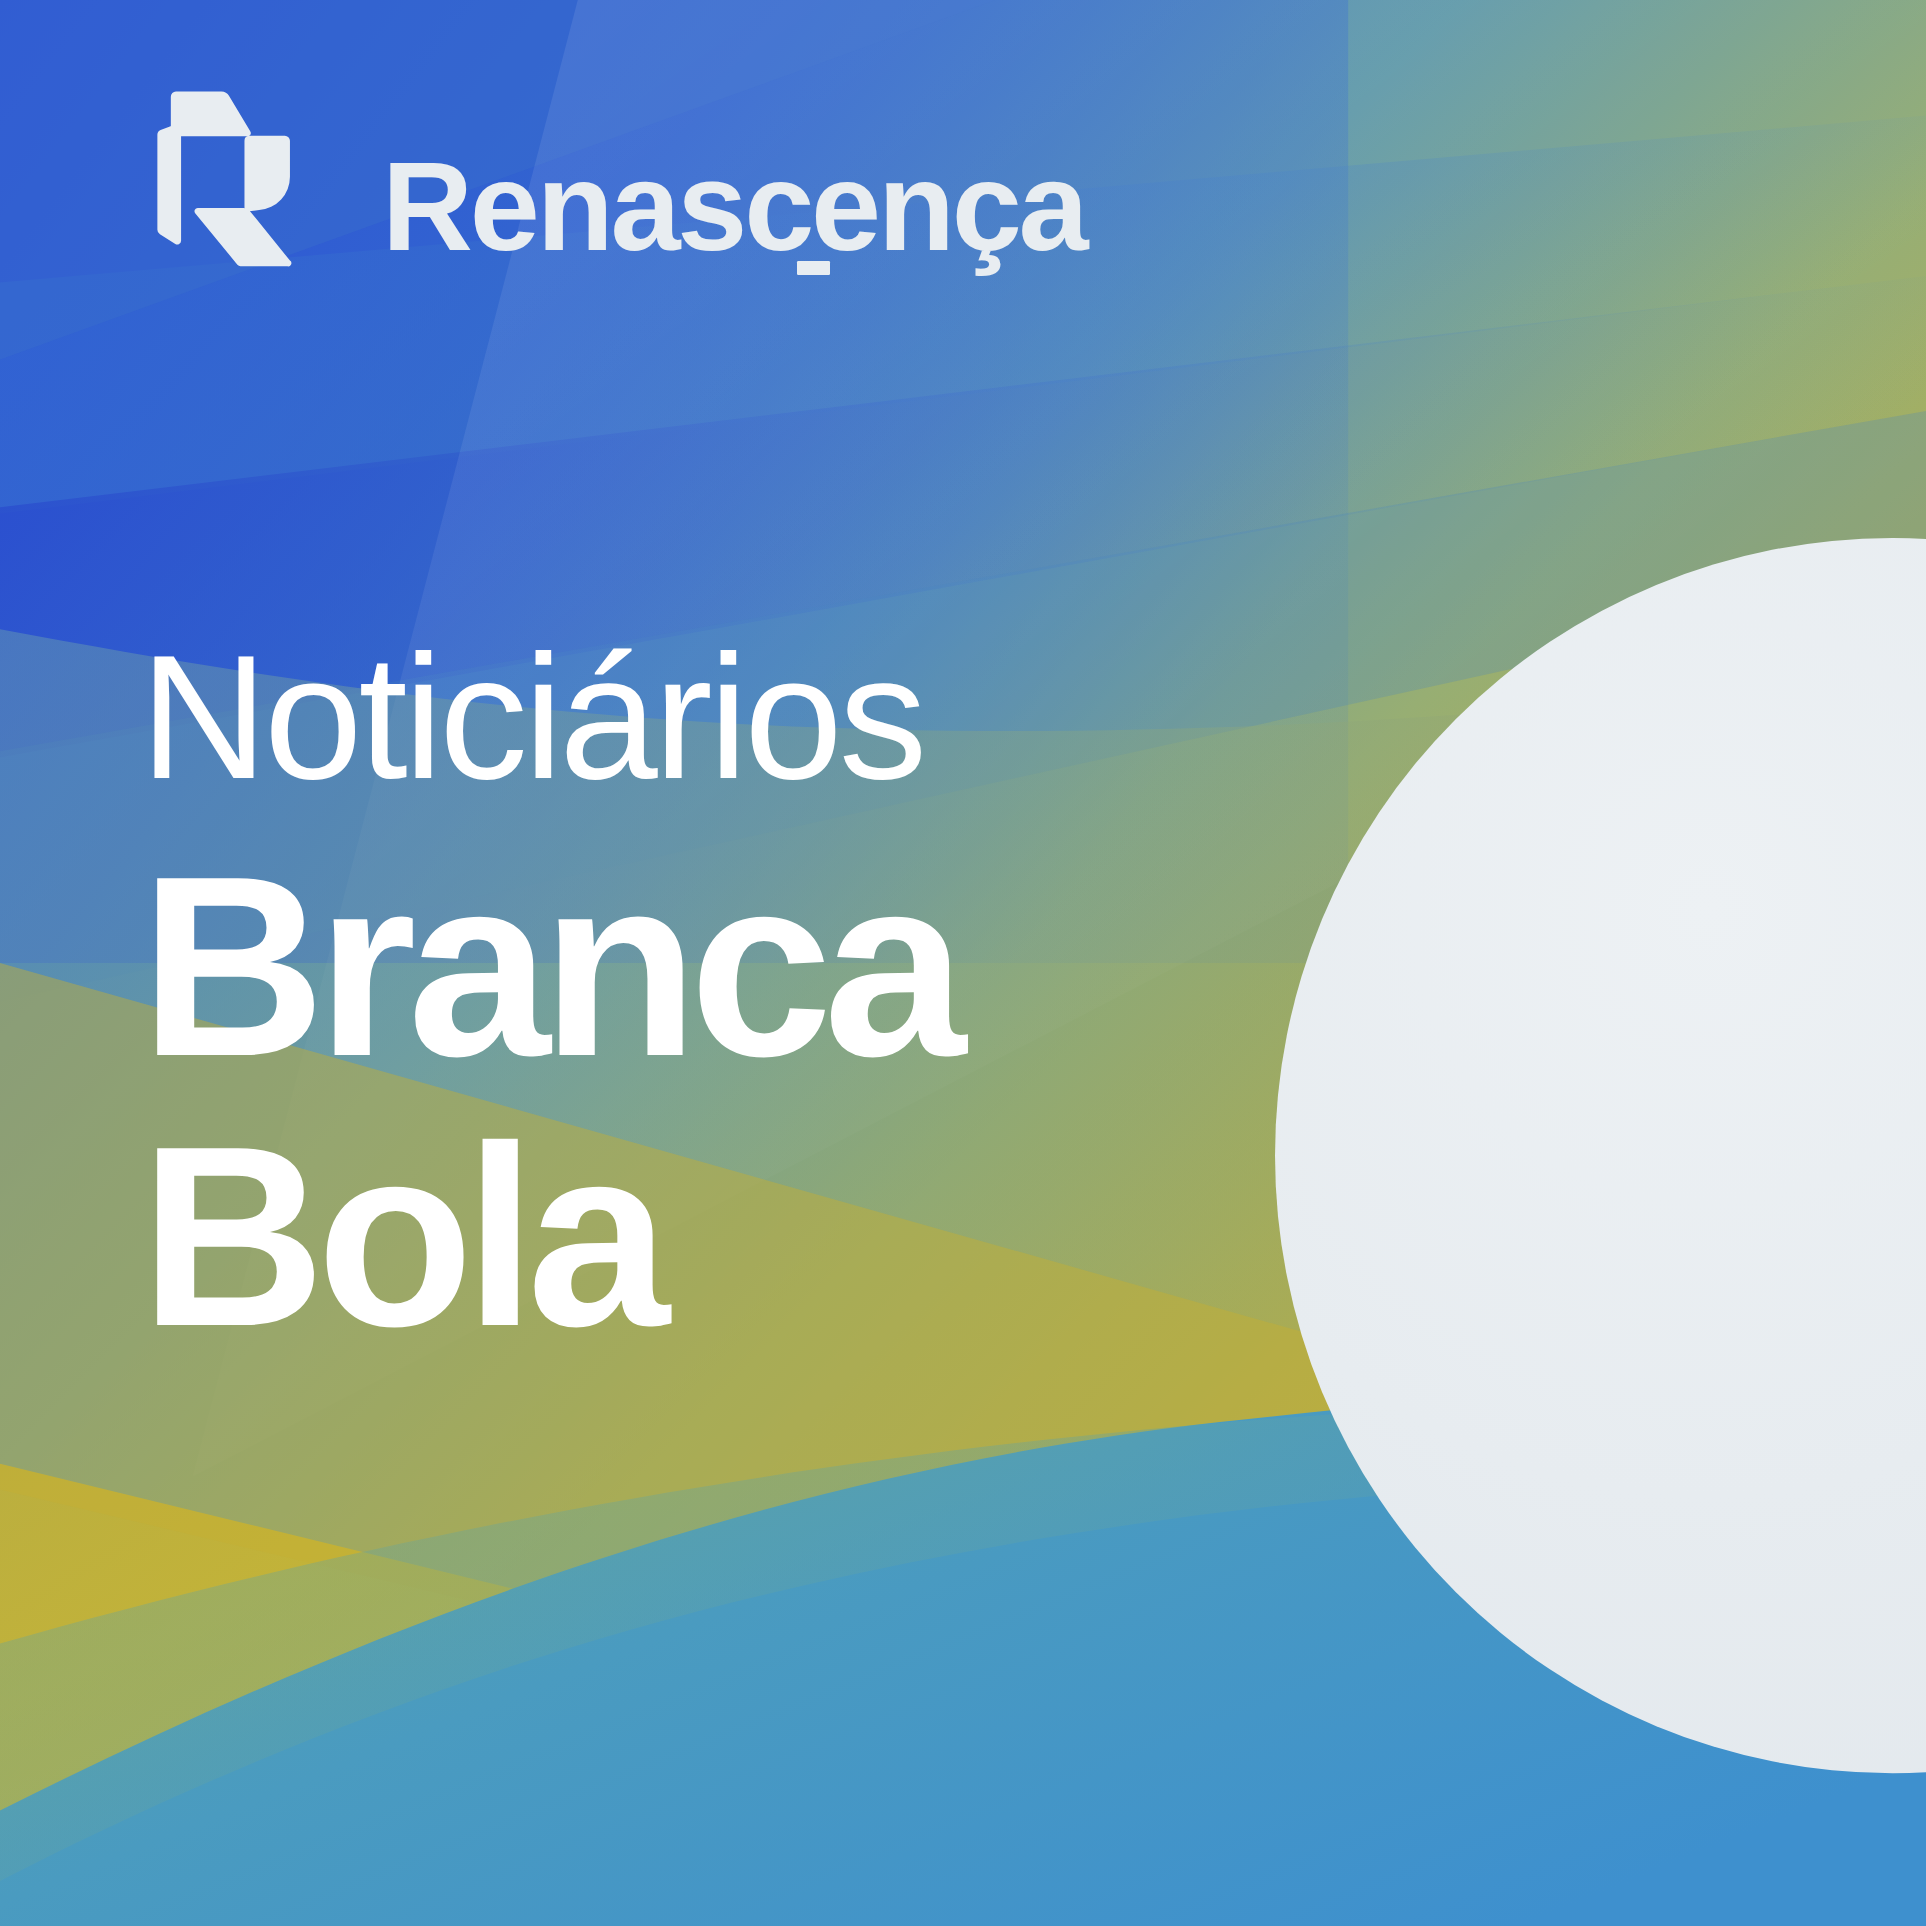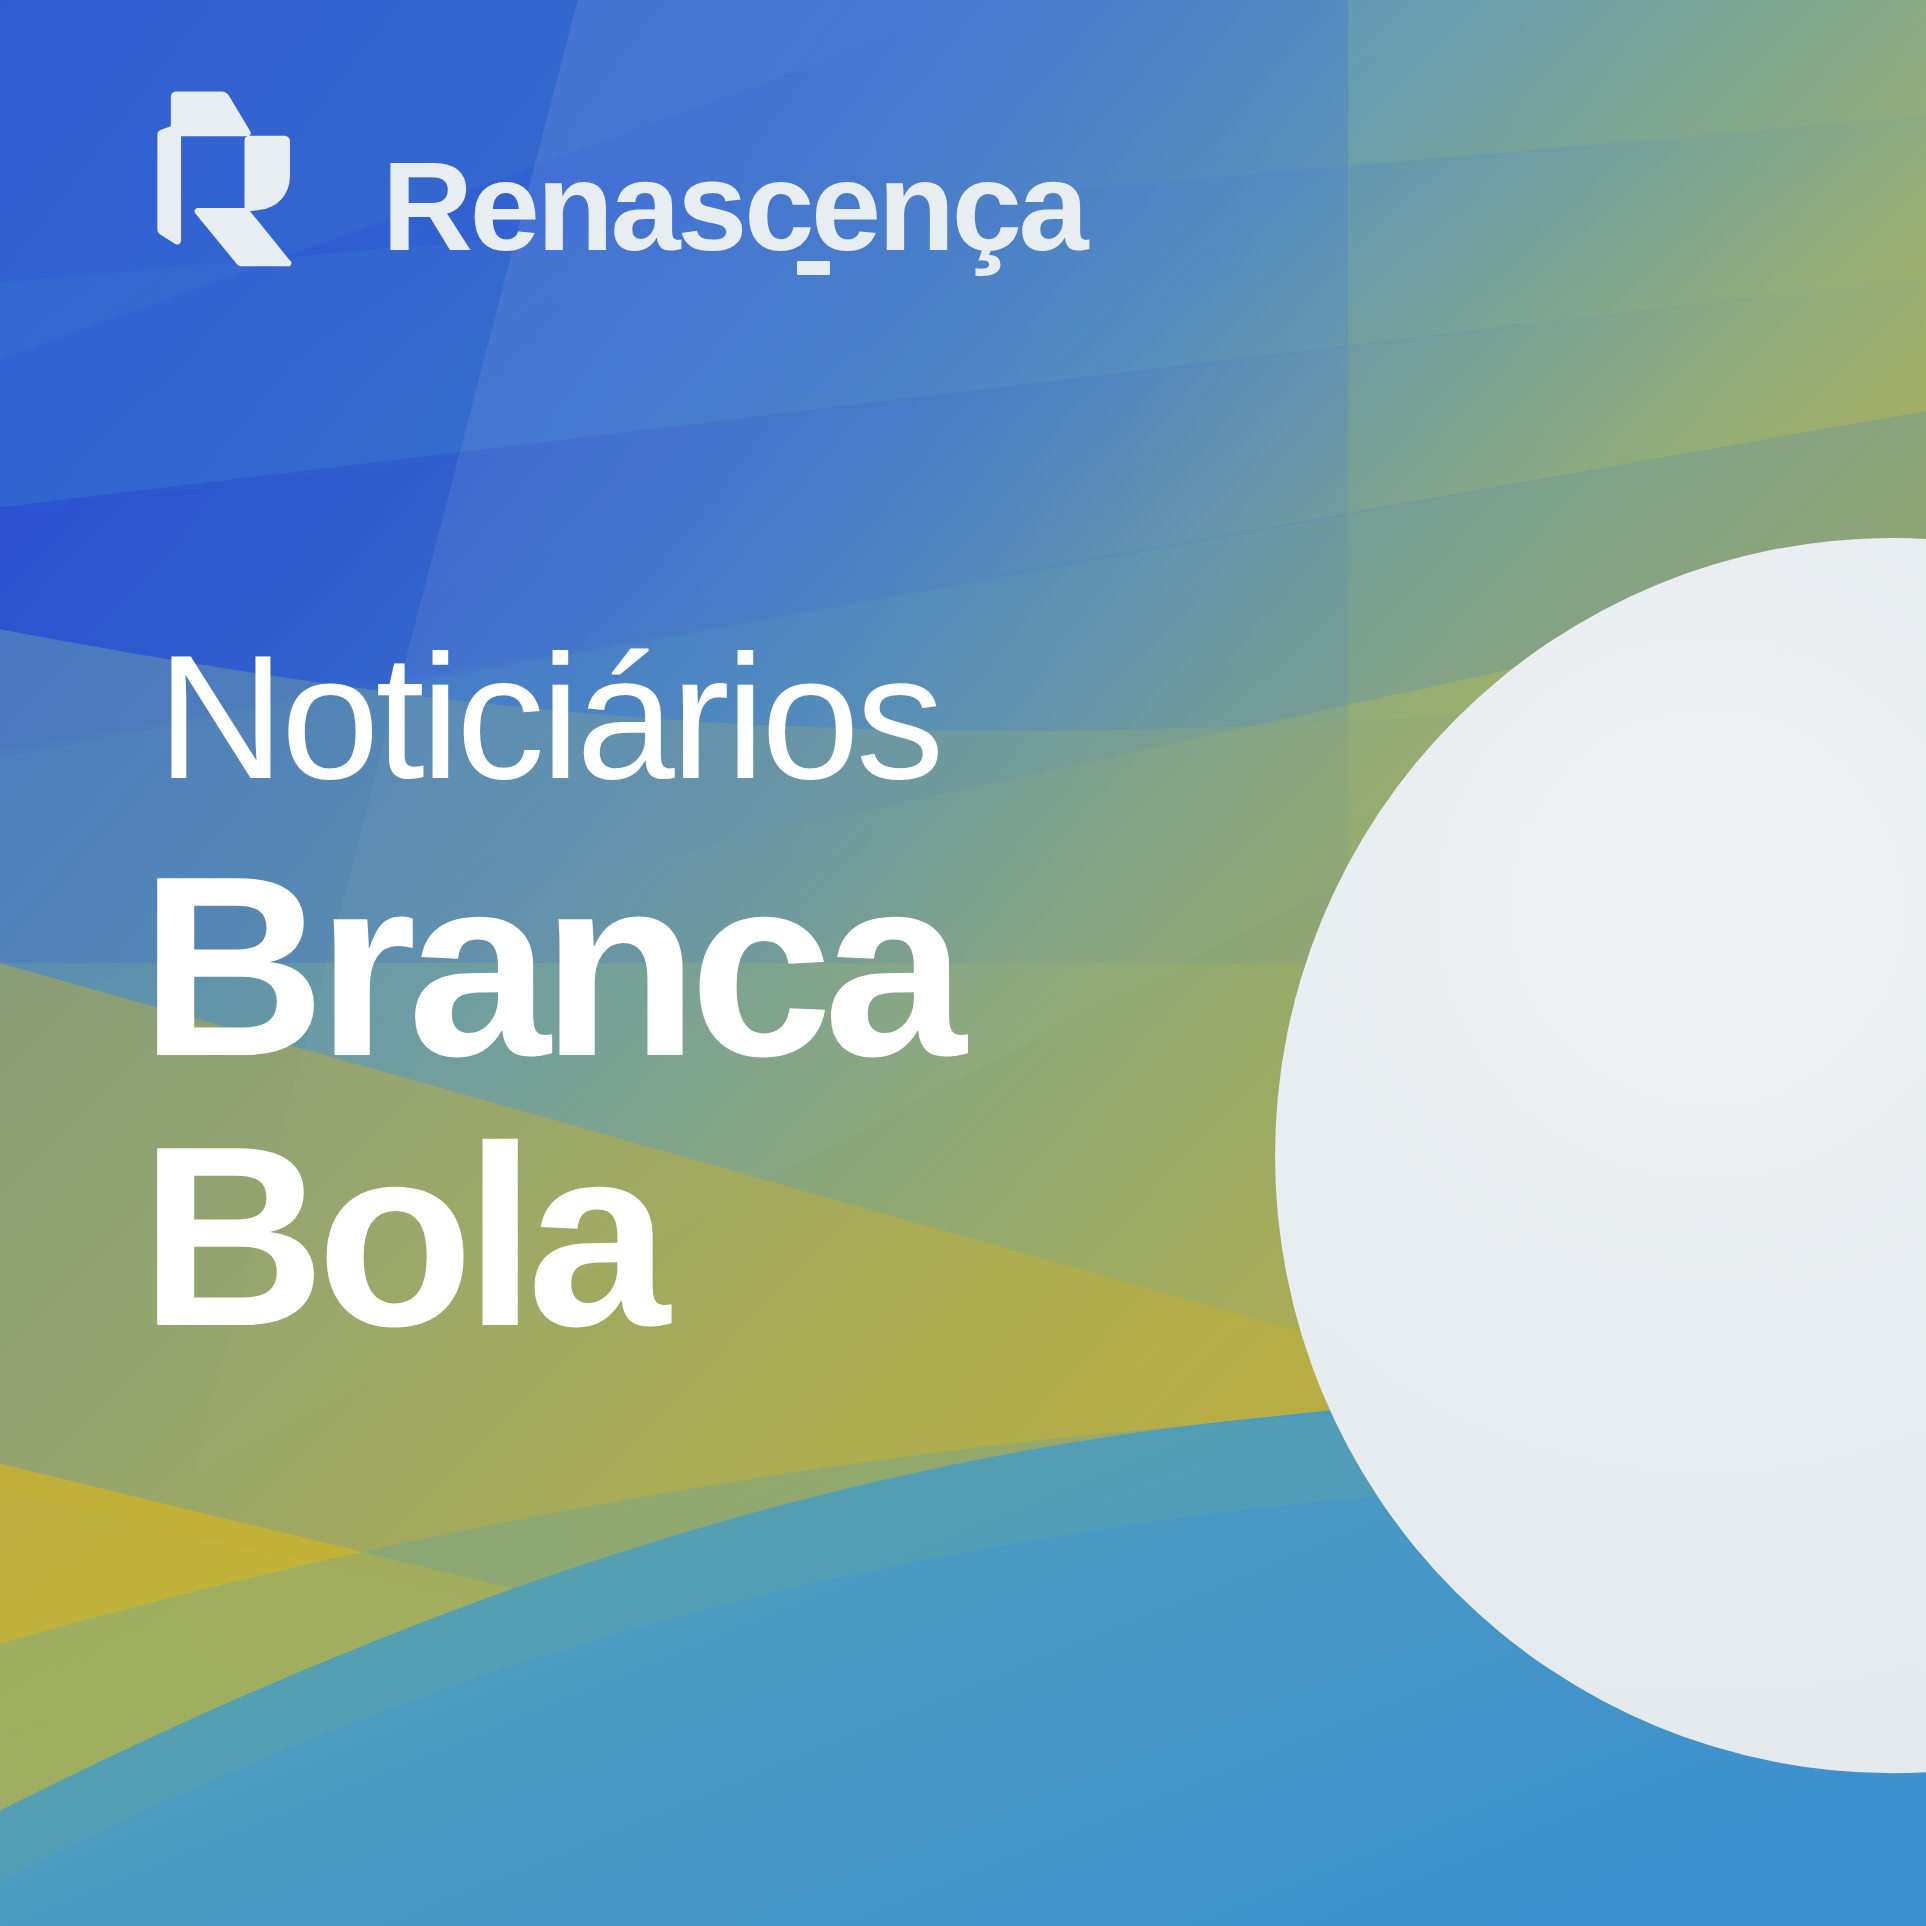--- a/index.html
+++ b/index.html
@@ -64,21 +64,20 @@
     z-index: 40;
     color: #FFFFFF;
     line-height: 1;
   }
   #title-kicker {
     font-size: 177px;
     font-weight: 400;
     letter-spacing: -3.9px;
     white-space: nowrap;
     display: block;
-    text-align: center;
   }
   .title-main {
     font-size: 257px;
     font-weight: 700;
     letter-spacing: -9px;
     white-space: nowrap;
     display: block;
     margin-top: 13px;
   }
   #title-line-2 { margin-top: 31px; }

